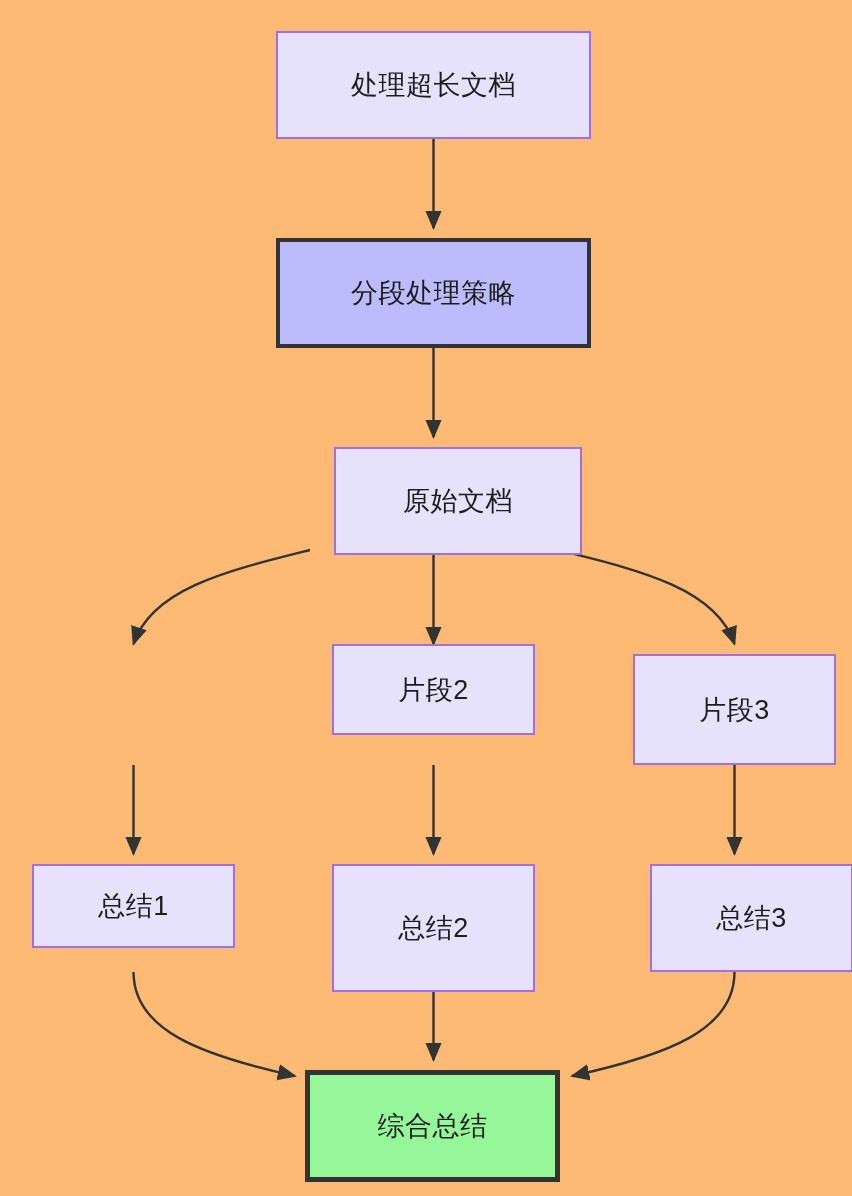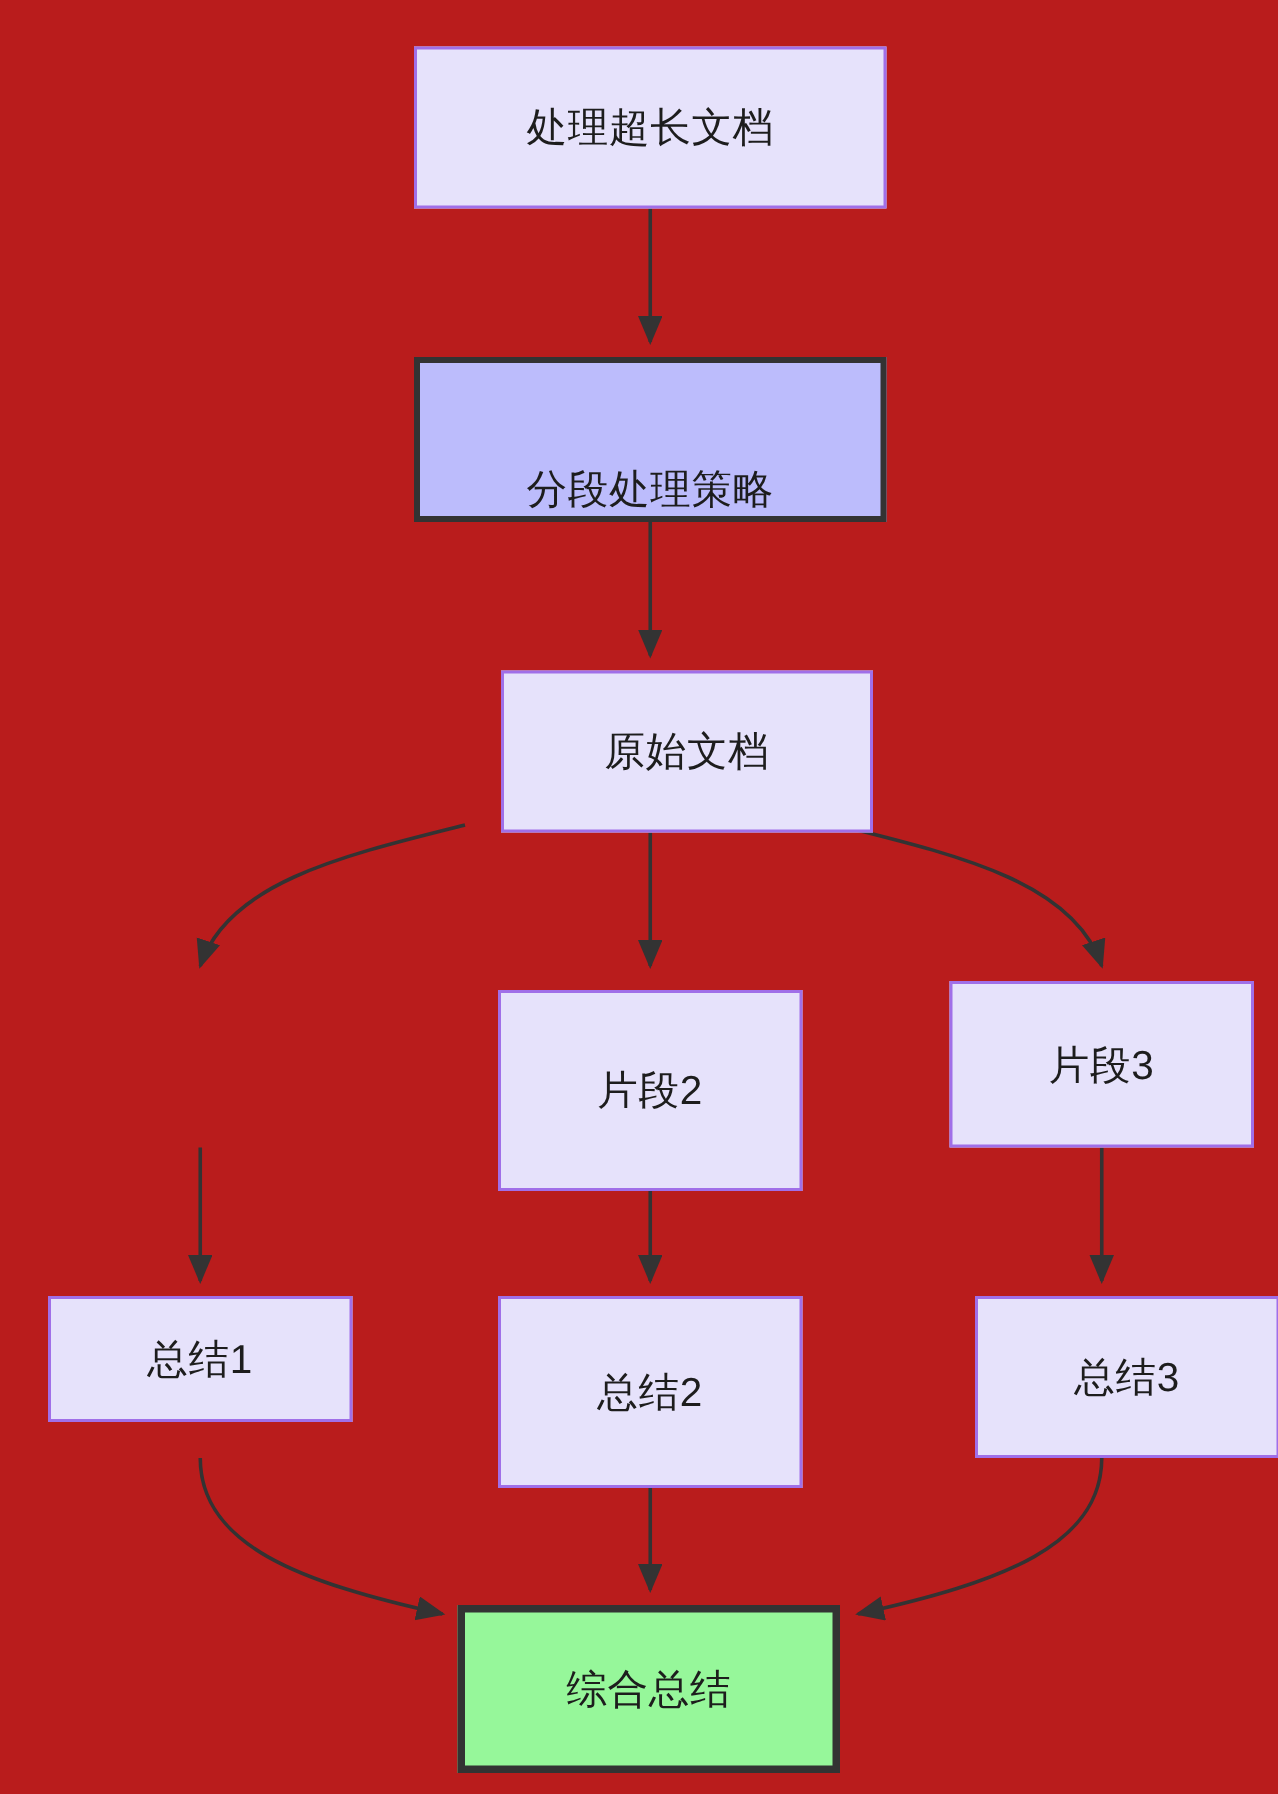--- a/index.html
+++ b/index.html
@@ -8,21 +8,21 @@
     padding: 0;
     background: #ffffff;
   }
   body {
     font-family: "Liberation Sans", "DejaVu Sans", sans-serif;
   }
   #canvas {
     position: relative;
     width: 852px;
     height: 1196px;
-    background: #b91c1c;
+    background: #fdba74;
     overflow: hidden;
   }
   #edge-layer {
     position: absolute;
     left: 0;
     top: 0;
     width: 852px;
     height: 1196px;
     pointer-events: none;
   }
@@ -39,35 +39,34 @@
   }
   .node-plain {
     background: #e6e2fb;
     border: 2px solid #a06fe8;
     font-size: 27px;
   }
   .node-strategy {
     background: #bcbcfc;
     border: 4px solid #333333;
     font-size: 27px;
-    align-items: flex-end;
   }
   .node-final {
     background: #96f79a;
     border: 5px solid #333333;
     font-size: 27px;
     font-family: Liberation Serif, serif;
   }
   
   #n-long-doc   { left: 276px; top: 31px;   width: 315px; height: 108px; }
   #n-strategy   { left: 276px; top: 238px;  width: 315px; height: 110px; }
   #n-source-doc { left: 310px; top: 447px;  width: 248px; height: 108px; margin-left: 24px; }
 
   #n-frag-1 { left: 32px;  top: 654px; width: 203px; height: 111px; }
-  #n-frag-2 { left: 332px; top: 660px; width: 203px; height: 134px; }
+  #n-frag-2 { left: 332px; top: 644px; width: 203px; height: 91px; }
   #n-frag-3 { left: 633px; top: 654px; width: 203px; height: 111px; }
 
   #n-sum-1 { left: 32px;  top: 864px; width: 203px; height: 84px; }
   #n-sum-2 { left: 332px; top: 864px; width: 203px; height: 128px; }
   #n-sum-3 { left: 650px; top: 864px; width: 203px; height: 108px; }
 
   #n-final { left: 305px; top: 1070px; width: 255px; height: 112px; }
 
   .edge-path {
     fill: none;

